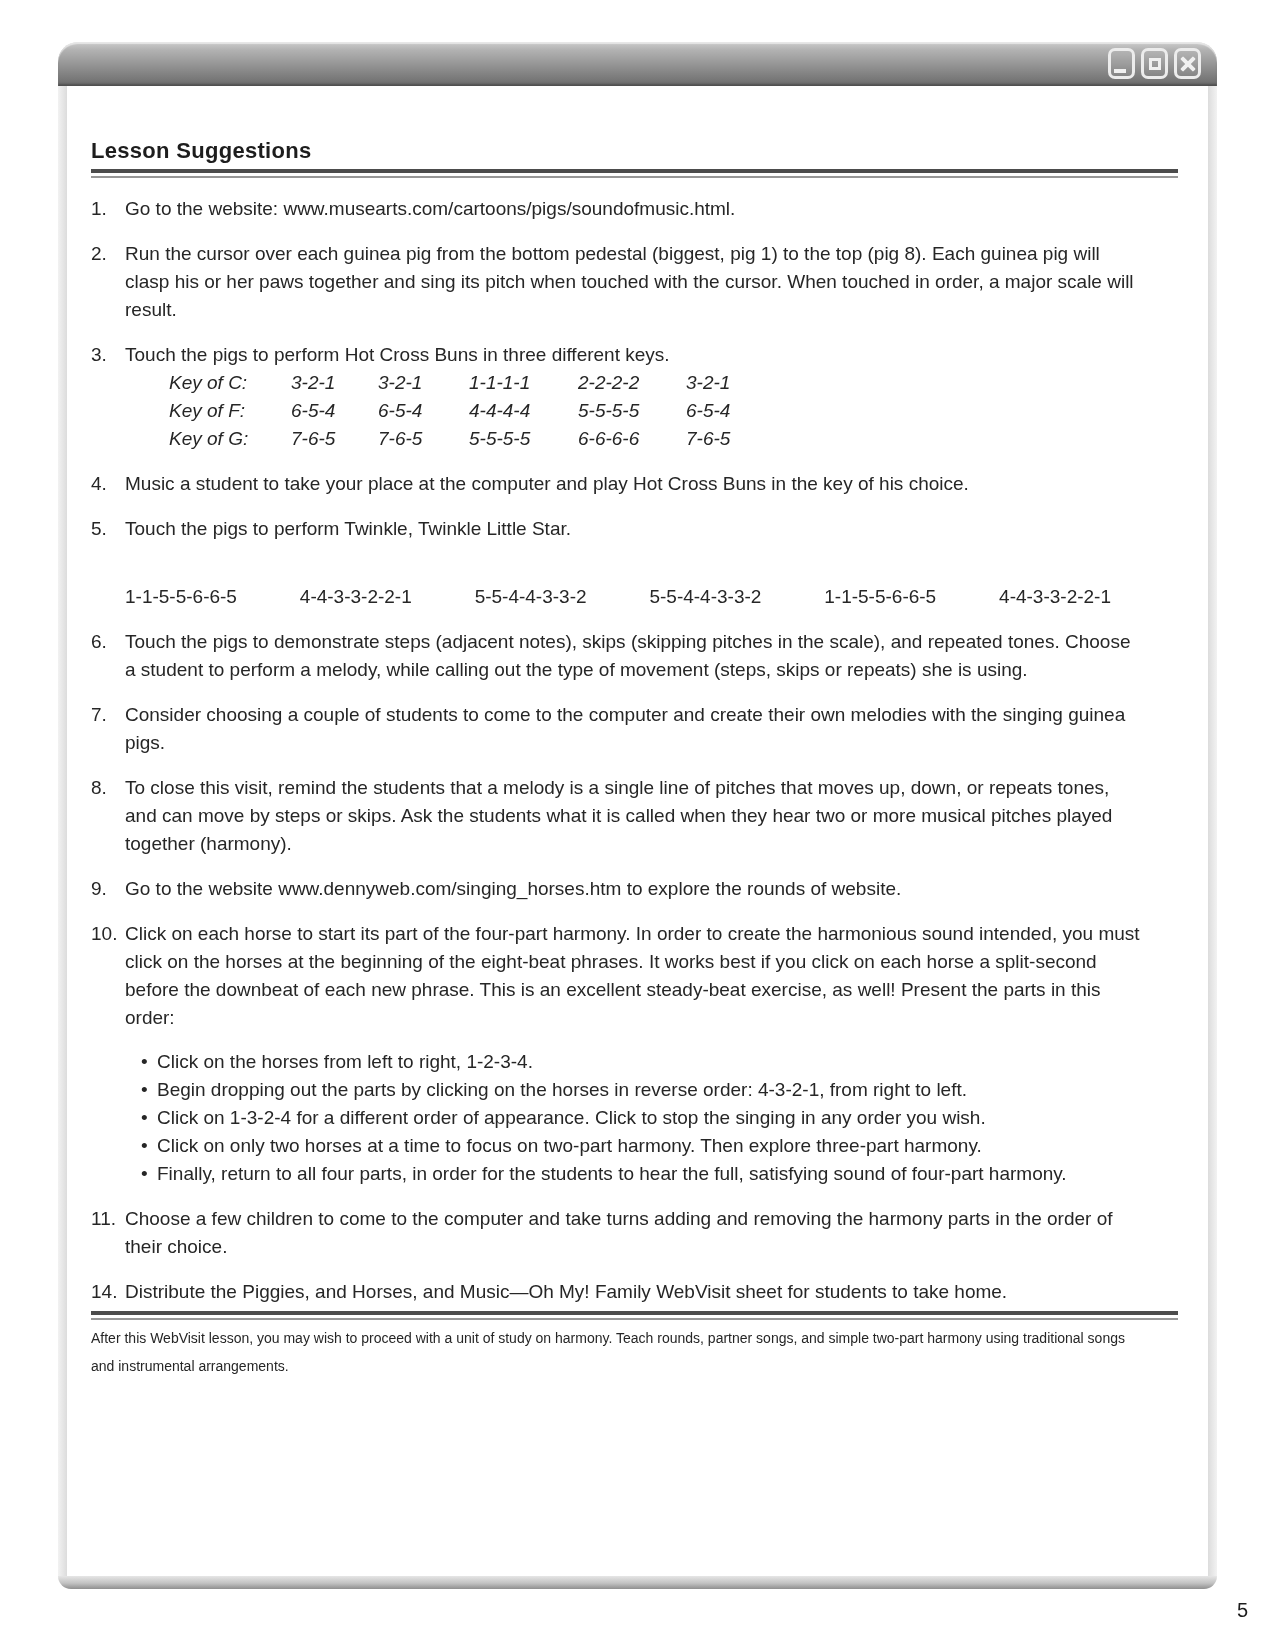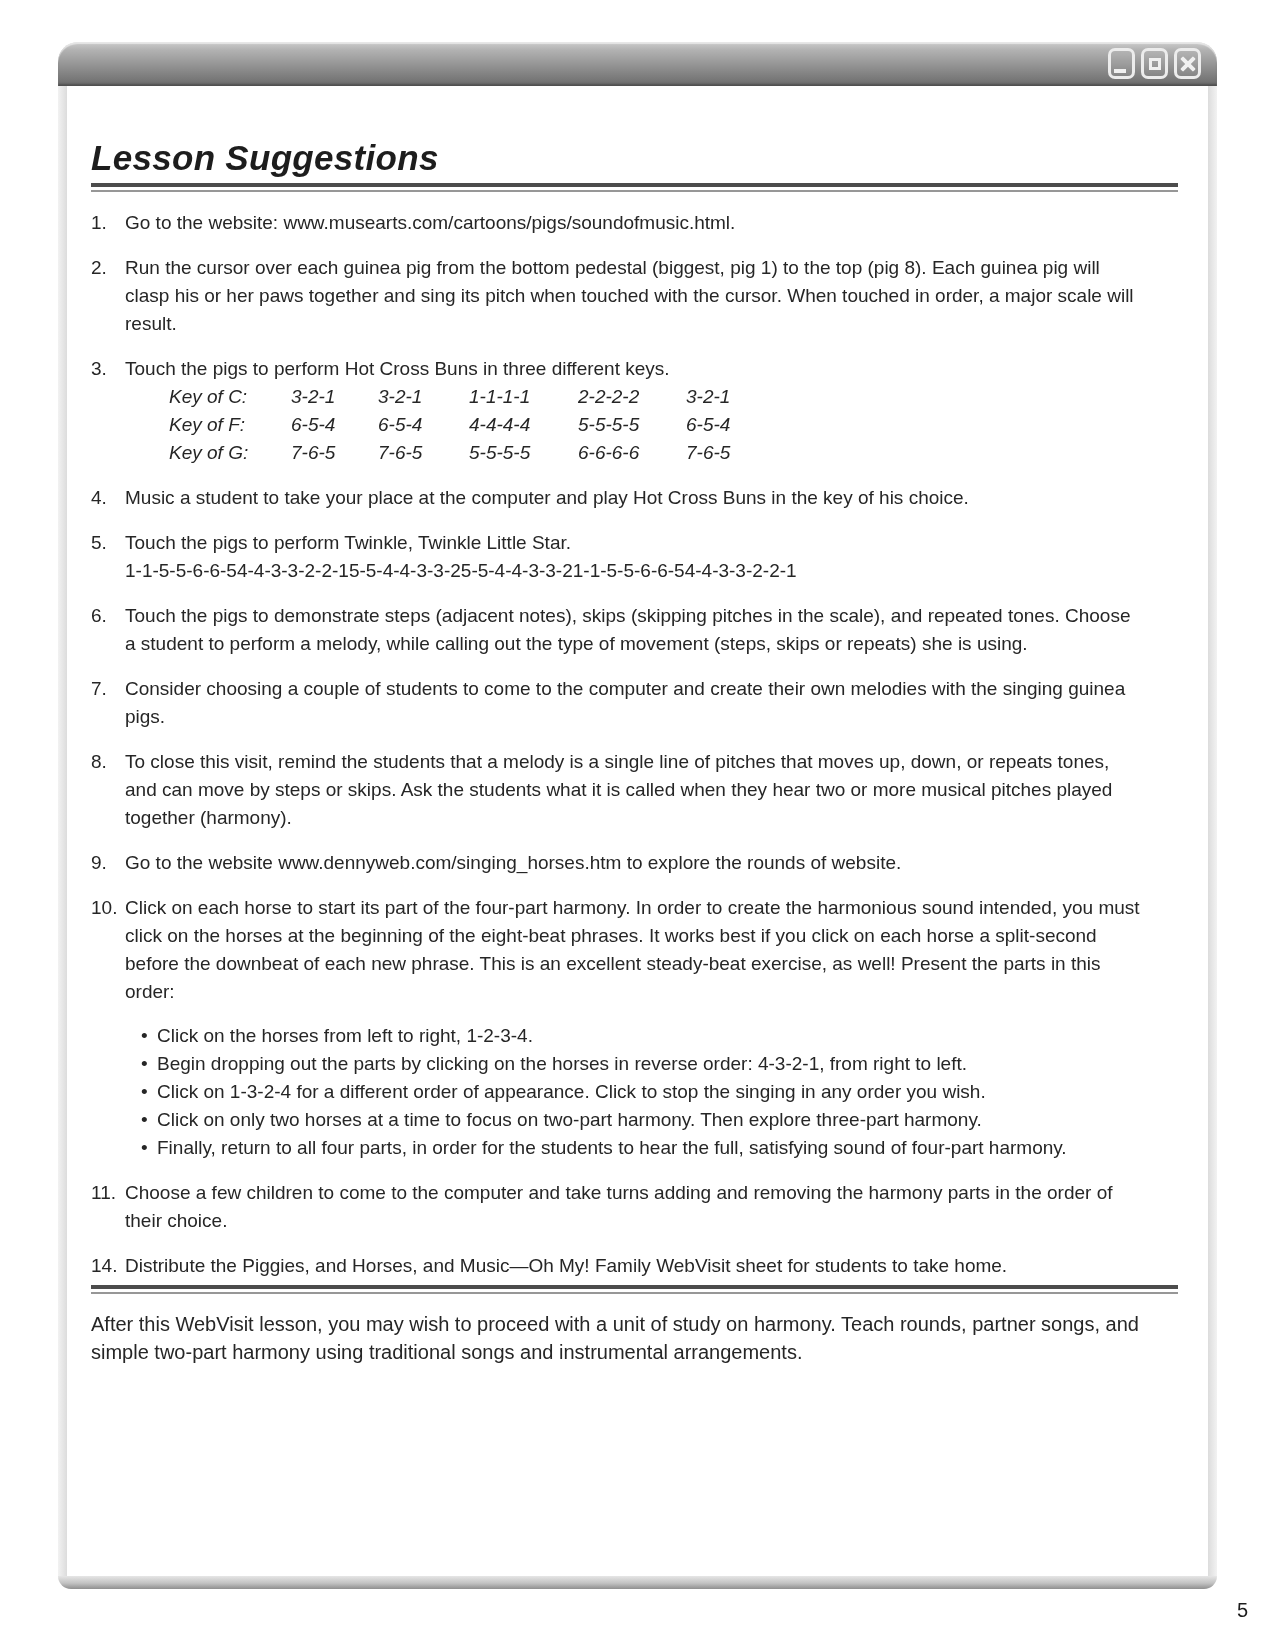--- a/index.html
+++ b/index.html
@@ -41,35 +41,35 @@
     position:absolute;left:0;right:0;bottom:0;height:13px;
     border-radius:0 0 16px 16px;
     background:linear-gradient(180deg,#e6e6e6 0%,#c2c2c2 55%,#8f8f8f 100%);
   }
   
   .content{
     position:absolute;left:9px;right:9px;top:44px;bottom:13px;background:#fff;
     padding:0 30px 0 24px;box-sizing:border-box;overflow:hidden;
   }
   .section-title{
-    margin:52px 0 0 0;font-size:35px;font-weight:bold;letter-spacing:.3px;color:#1d1d1d;font-style:italic;
+    margin:52px 0 0 0;font-size:22px;font-weight:bold;letter-spacing:.3px;color:#1d1d1d;
   }
   .rule{height:3px;border-top:4px solid #4c4c4c;border-bottom:2px solid #979797;margin-top:5px;}
   .item{display:flex;margin-top:17px;font-size:19px;line-height:28px;}
   .item-num{flex:0 0 34px;}
   .item-body{flex:1;max-width:1020px;}
   .it{}
   .key-table{margin-left:44px;font-style:italic;}
   .key-row{display:grid;grid-template-columns:122px 87px 91px 109px 108px auto;}
-  .note-row{display:flex;width:986px;}
+  .note-row{display:flex;justify-content:space-between;width:986px;margin-top:40px;}
   .bullets{margin-top:16px;}
   .bullet-row{display:flex;}
   .bullet-dot{flex:0 0 32px;padding-left:16px;box-sizing:border-box;}
   .bullet-text{flex:1;max-width:965px;}
-  .ext-para{margin-top:16px;font-size:20px;line-height:28px;max-width:1060px;}
+  .ext-para{margin-top:4px;font-size:14px;line-height:28px;max-width:1060px;}
   .ext-title{margin-top:50px;}
   .page-num{position:absolute;right:27px;bottom:28px;font-size:20px;color:#1d1d1d;}
 </style>
 </head>
 <body>
 
 <div class="window">
   <div class="titlebar">
     <div class="win-buttons">
         <div class="win-btn">

